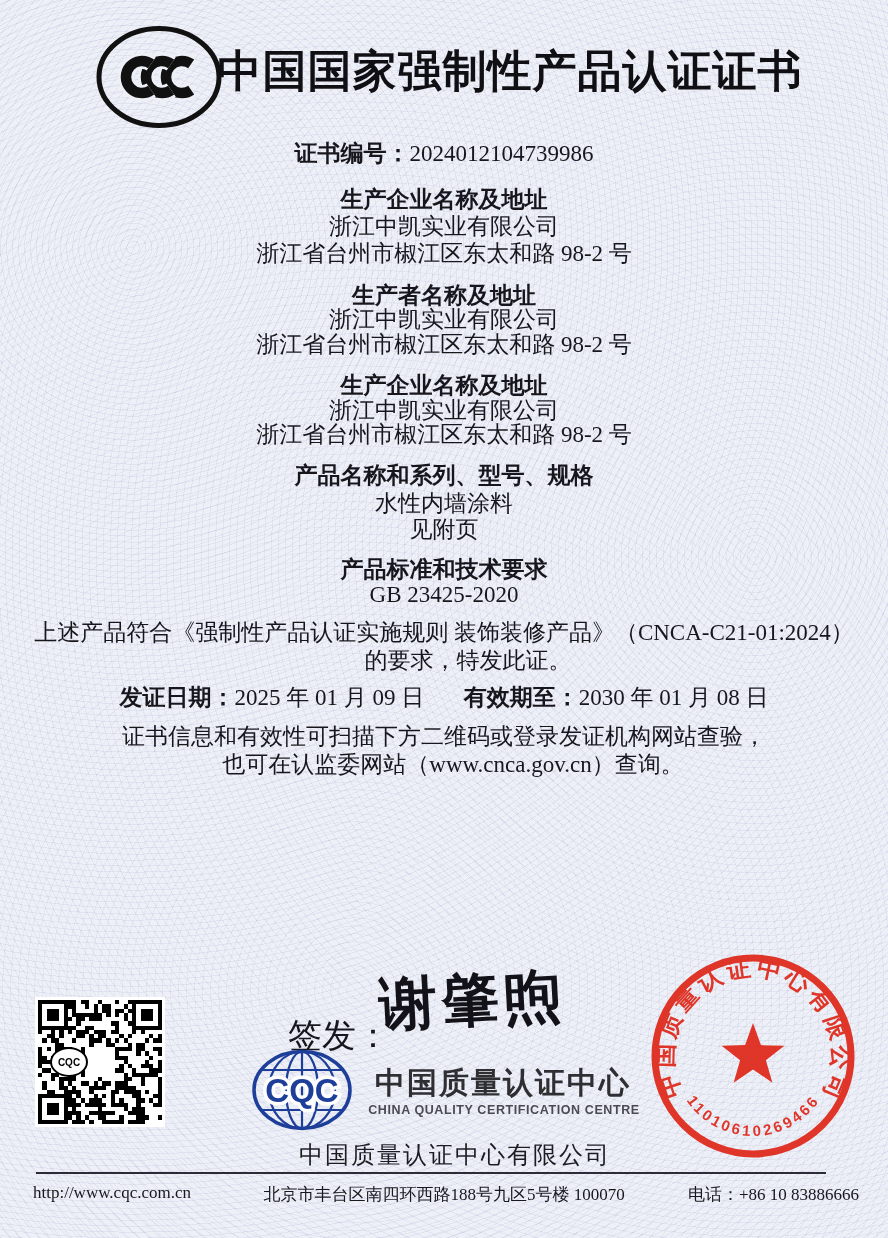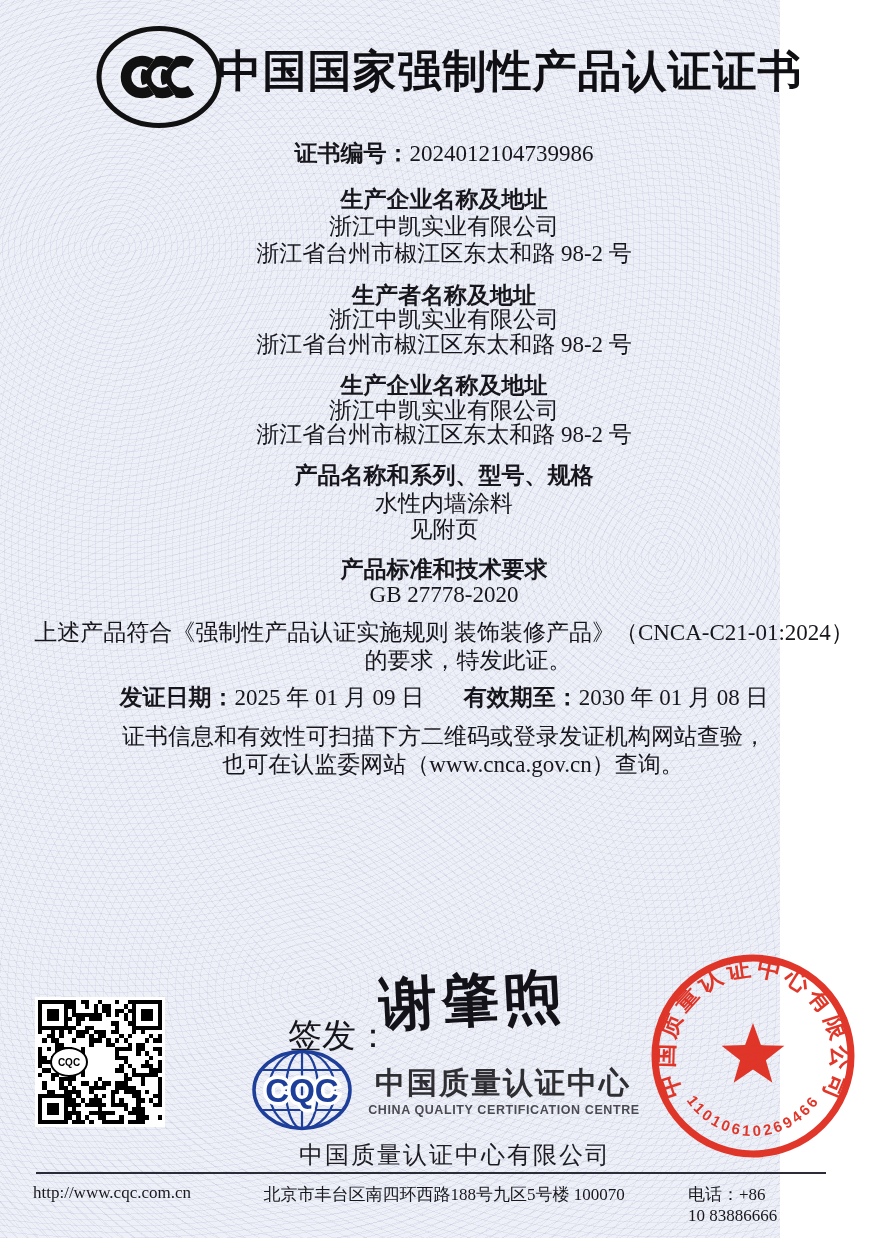--- a/index.html
+++ b/index.html
@@ -3,21 +3,21 @@
 <meta charset="utf-8">
 <style>
   html,body{margin:0;padding:0;}
   body{
     width:888px;height:1238px;
     font-family:"Liberation Serif","DejaVu Serif",serif;
     color:#16161c;
     overflow:hidden;
   }
   .page{
-    position:relative;width:780px;height:1238px;
+    position:relative;width:888px;height:1238px;
     background-color:#eef0f7;
     background-image:
       repeating-radial-gradient(circle at 15% 20%, rgba(120,125,180,.11) 0 1px, transparent 1px 6px),
       repeating-radial-gradient(circle at 85% 45%, rgba(120,125,180,.10) 0 1px, transparent 1px 7px),
       repeating-radial-gradient(circle at 40% 80%, rgba(120,125,180,.09) 0 1px, transparent 1px 8px);
   }
   .abs{position:absolute;}
   .ctr{left:0;width:888px;text-align:center;}
   .t23{font-size:23px;line-height:27px;}
   .bold{font-weight:700;}
@@ -93,21 +93,21 @@
 
   <div class="abs ctr t23 bold" style="top:372px;">生产企业名称及地址</div>
   <div class="abs ctr t23" style="top:397px;">浙江中凯实业有限公司</div>
   <div class="abs ctr t23" style="top:421px;">浙江省台州市椒江区东太和路 98-2 号</div>
 
   <div class="abs ctr t23 bold" style="top:462px;">产品名称和系列、型号、规格</div>
   <div class="abs ctr t23" style="top:516px;">见附页</div>
   <div class="abs ctr t23" style="top:490px;">水性内墙涂料</div>
 
   <div class="abs ctr t23 bold" style="top:556px;">产品标准和技术要求</div>
-  <div class="abs ctr t23 num" style="top:581px;">GB 27778-2020</div>
+  <div class="abs ctr t23 num" style="top:581px;">GB 23425-2020</div>
 
   <div class="abs ctr t23" style="top:619px;">上述产品符合《强制性产品认证实施规则 装饰装修产品》（CNCA-C21-01:2024）</div>
   <div class="abs ctr t23" style="top:647px;margin-left:24px;">的要求，特发此证。</div>
 
   <div class="abs ctr t23" style="top:684px;">
     <span class="bold">发证日期：</span><span>2025 年 01 月 09 日</span>
     <span style="display:inline-block;width:28px;"></span>
     <span class="bold">有效期至：</span><span>2030 年 01 月 08 日</span>
   </div>
 

